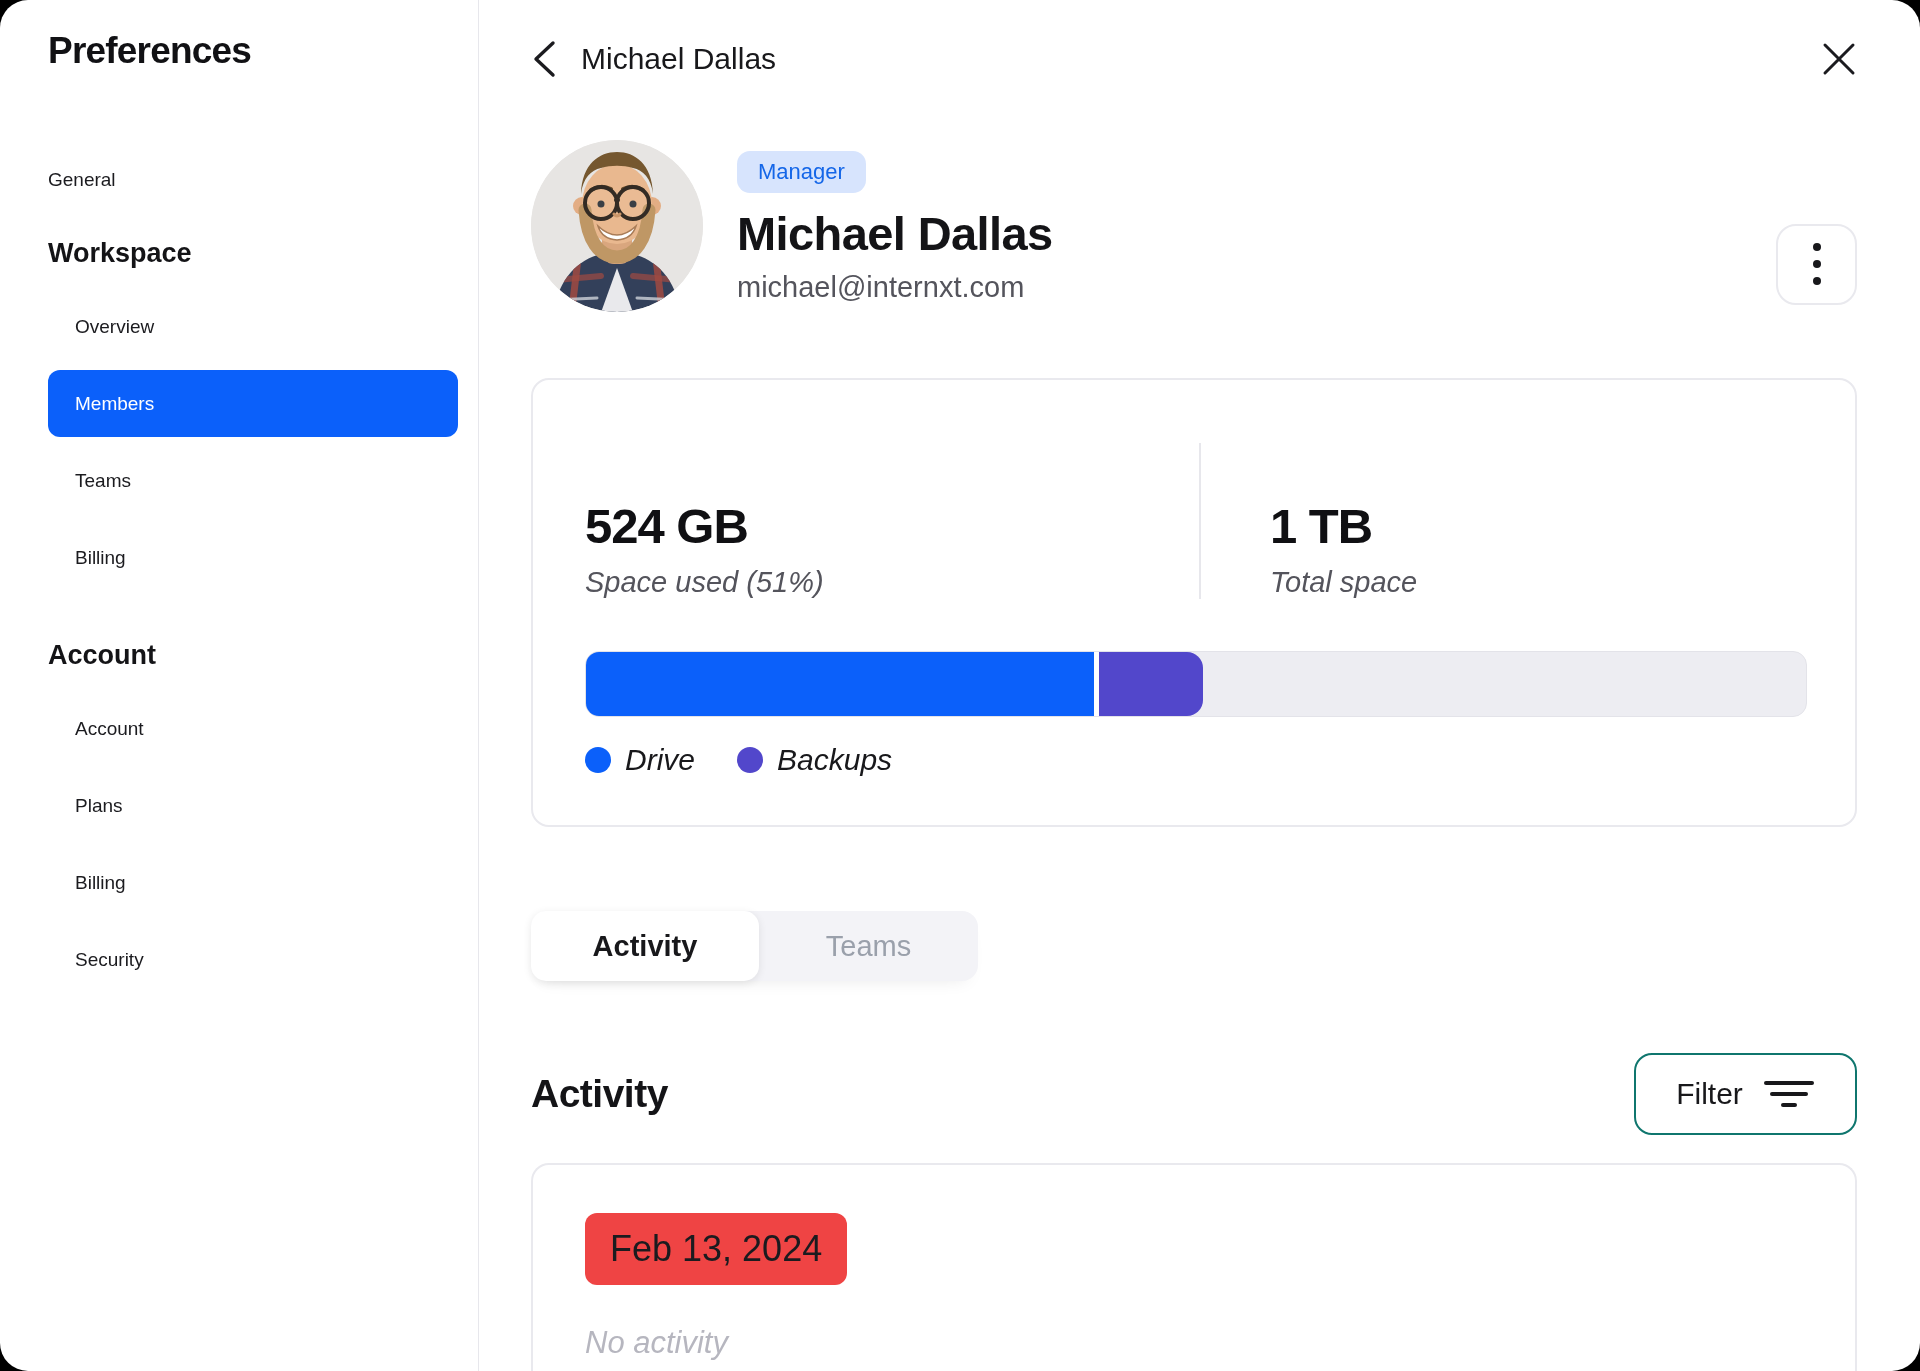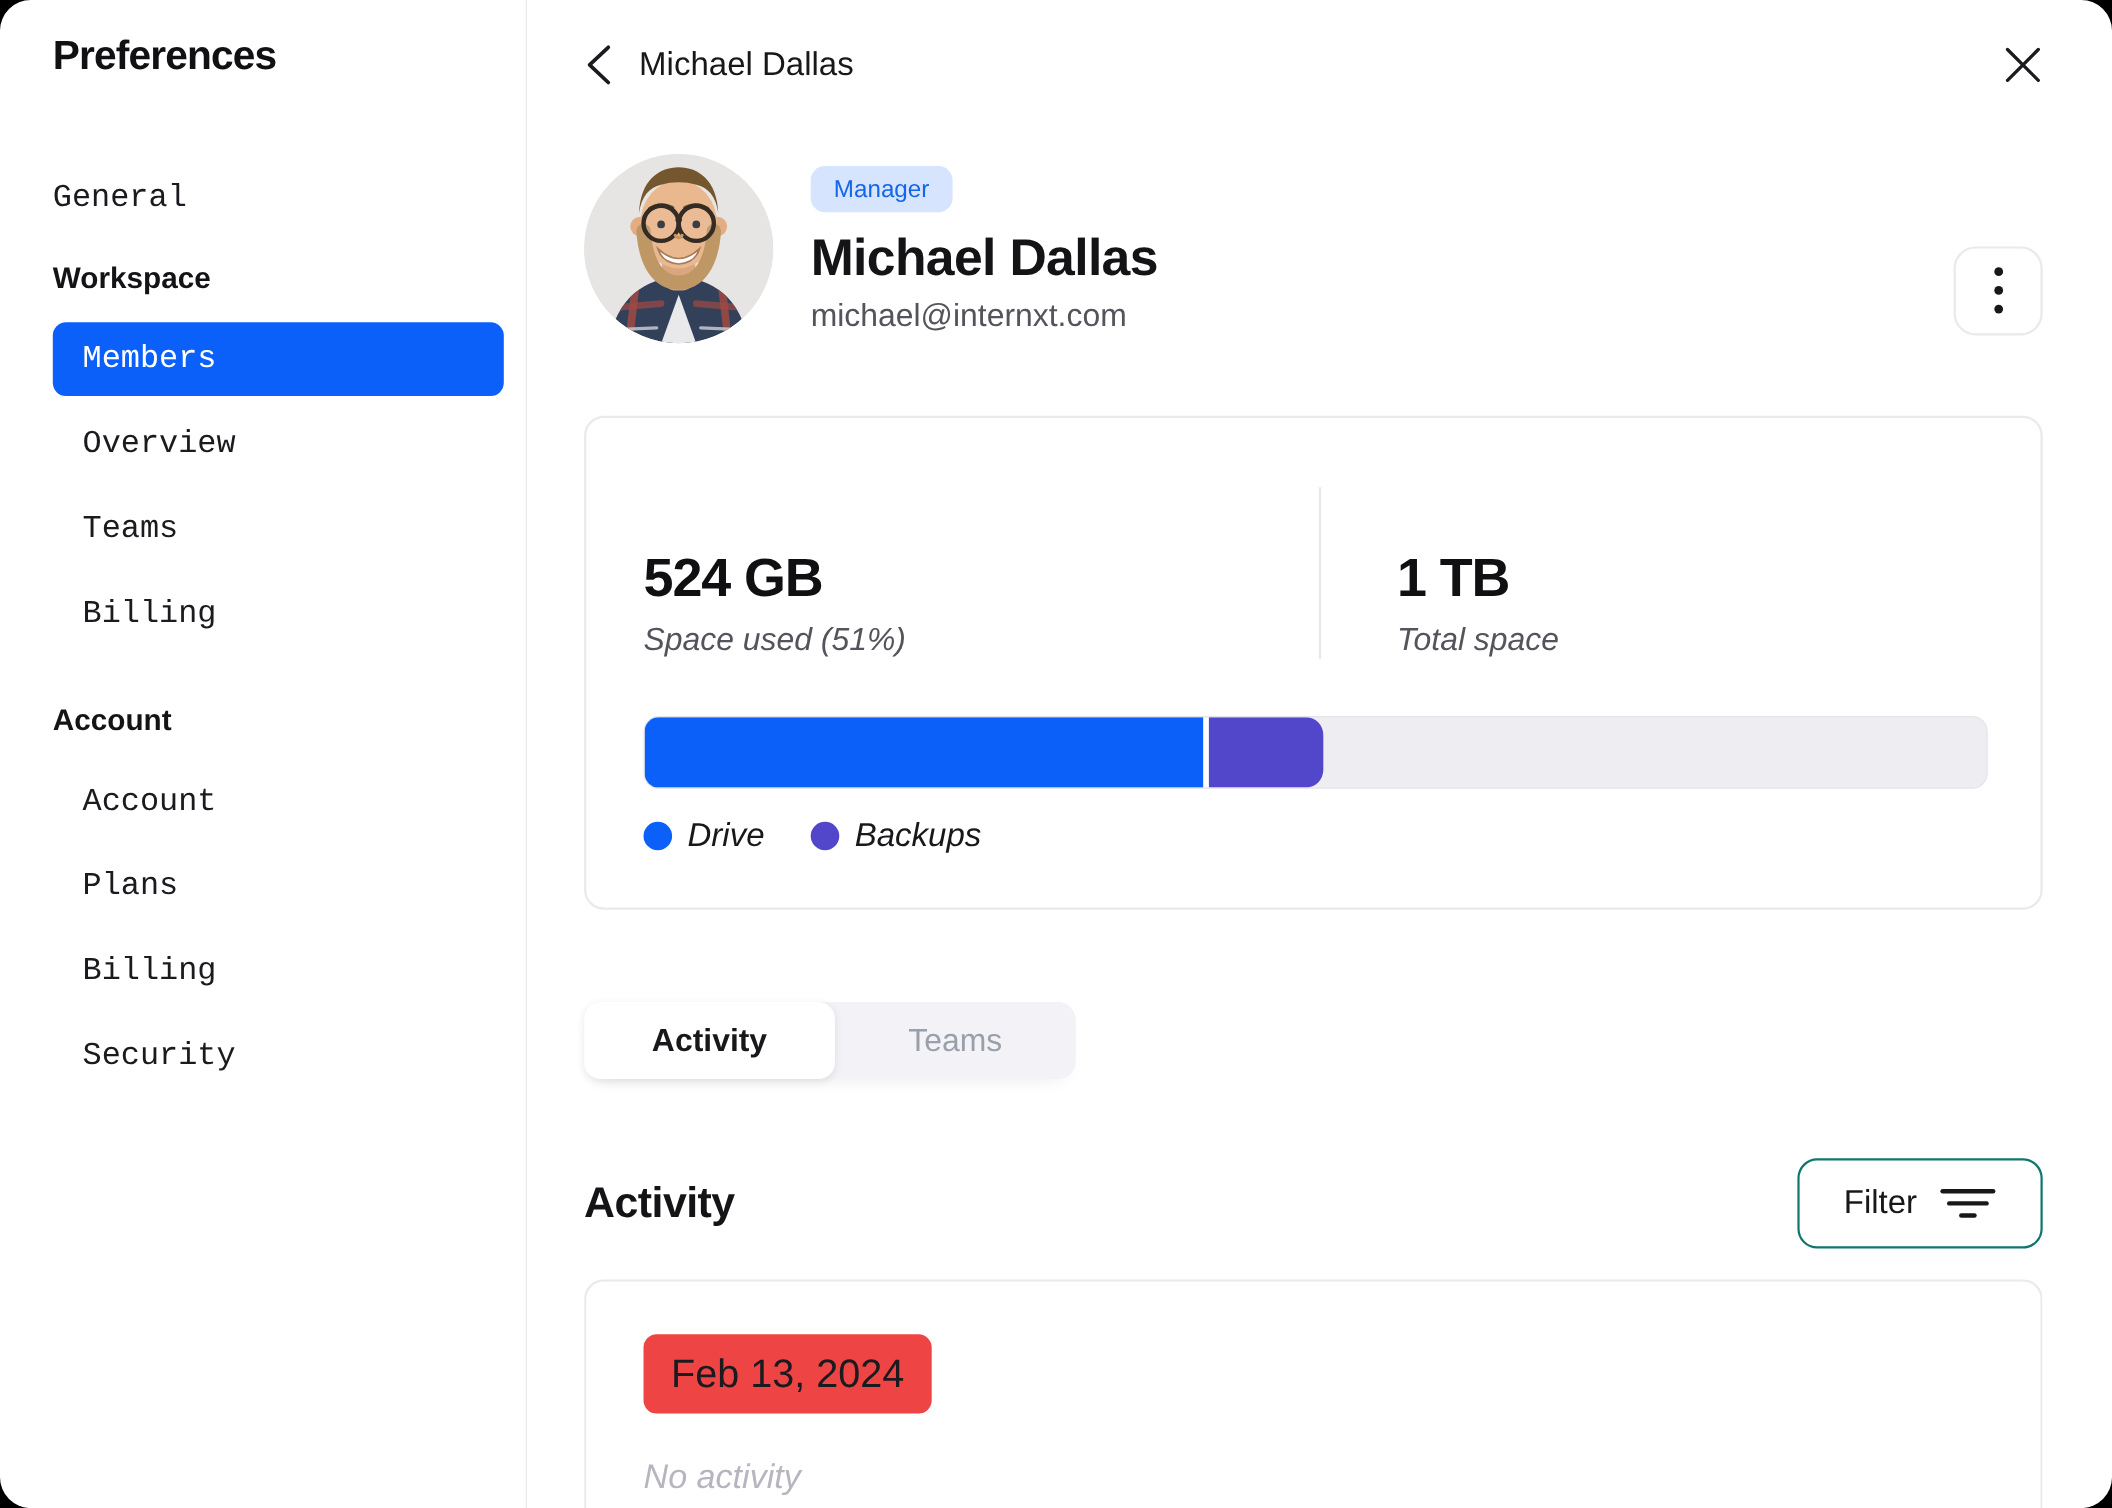--- a/index.html
+++ b/index.html
@@ -4,21 +4,21 @@
 <style>
   html,body{margin:0;padding:0;background:#000;}
   *{box-sizing:border-box;}
   body{width:1920px;height:1371px;font-family:"Liberation Sans",sans-serif;-webkit-font-smoothing:antialiased;}
   .window{width:1920px;height:1371px;background:#fff;border-radius:28px;overflow:hidden;display:flex;}
 
   
   .sidebar{width:479px;flex:0 0 479px;border-right:1px solid #e7e7ec;padding:30px 0 0 48px;}
   .sb-title{font-size:37px;font-weight:700;letter-spacing:-0.8px;color:#111114;margin:0;}
   .sb-nav{margin-top:74px;width:410px;}
-  .nav-item{height:67px;display:flex;align-items:center;font-size:29px;color:#1b1b1f;border-radius:12px;margin-bottom:10px;cursor:pointer;font-family:Liberation Mono, monospace;}
+  .nav-item{height:67px;display:flex;align-items:center;font-size:19px;color:#1b1b1f;border-radius:12px;margin-bottom:10px;cursor:pointer;}
   .nav-item.sub{padding-left:27px;}
   .nav-item.active{color:#fff;font-weight:400;}
   .nav-header{height:60px;display:flex;align-items:center;font-size:27px;font-weight:700;color:#141417;margin-bottom:10px;}
   .nav-header.ws{margin-top:10px;}
   .nav-header.acct{margin-top:34px;}
 
   
   .main{flex:1;padding:0 63px 0 52px;position:relative;}
   .topbar{margin-top:32px;height:54px;display:flex;align-items:center;}
   .icon-btn{background:none;border:none;padding:0;cursor:pointer;display:flex;align-items:center;justify-content:center;}
@@ -66,22 +66,22 @@
 </head>
 <body>
 
 <div class="window">
 
   <aside class="sidebar">
     <h1 class="sb-title">Preferences</h1>
     <nav class="sb-nav">
       <div class="nav-item">General</div>
       <div class="nav-header ws">Workspace</div>
+      <div class="nav-item sub">Overview</div>
       <div class="nav-item sub active" style="background: rgb(11, 96, 250);">Members</div>
-      <div class="nav-item sub">Overview</div>
       <div class="nav-item sub">Teams</div>
       <div class="nav-item sub">Billing</div>
       <div class="nav-header acct">Account</div>
       <div class="nav-item sub">Account</div>
       <div class="nav-item sub">Plans</div>
       <div class="nav-item sub">Billing</div>
       <div class="nav-item sub">Security</div>
     </nav>
   </aside>
 

